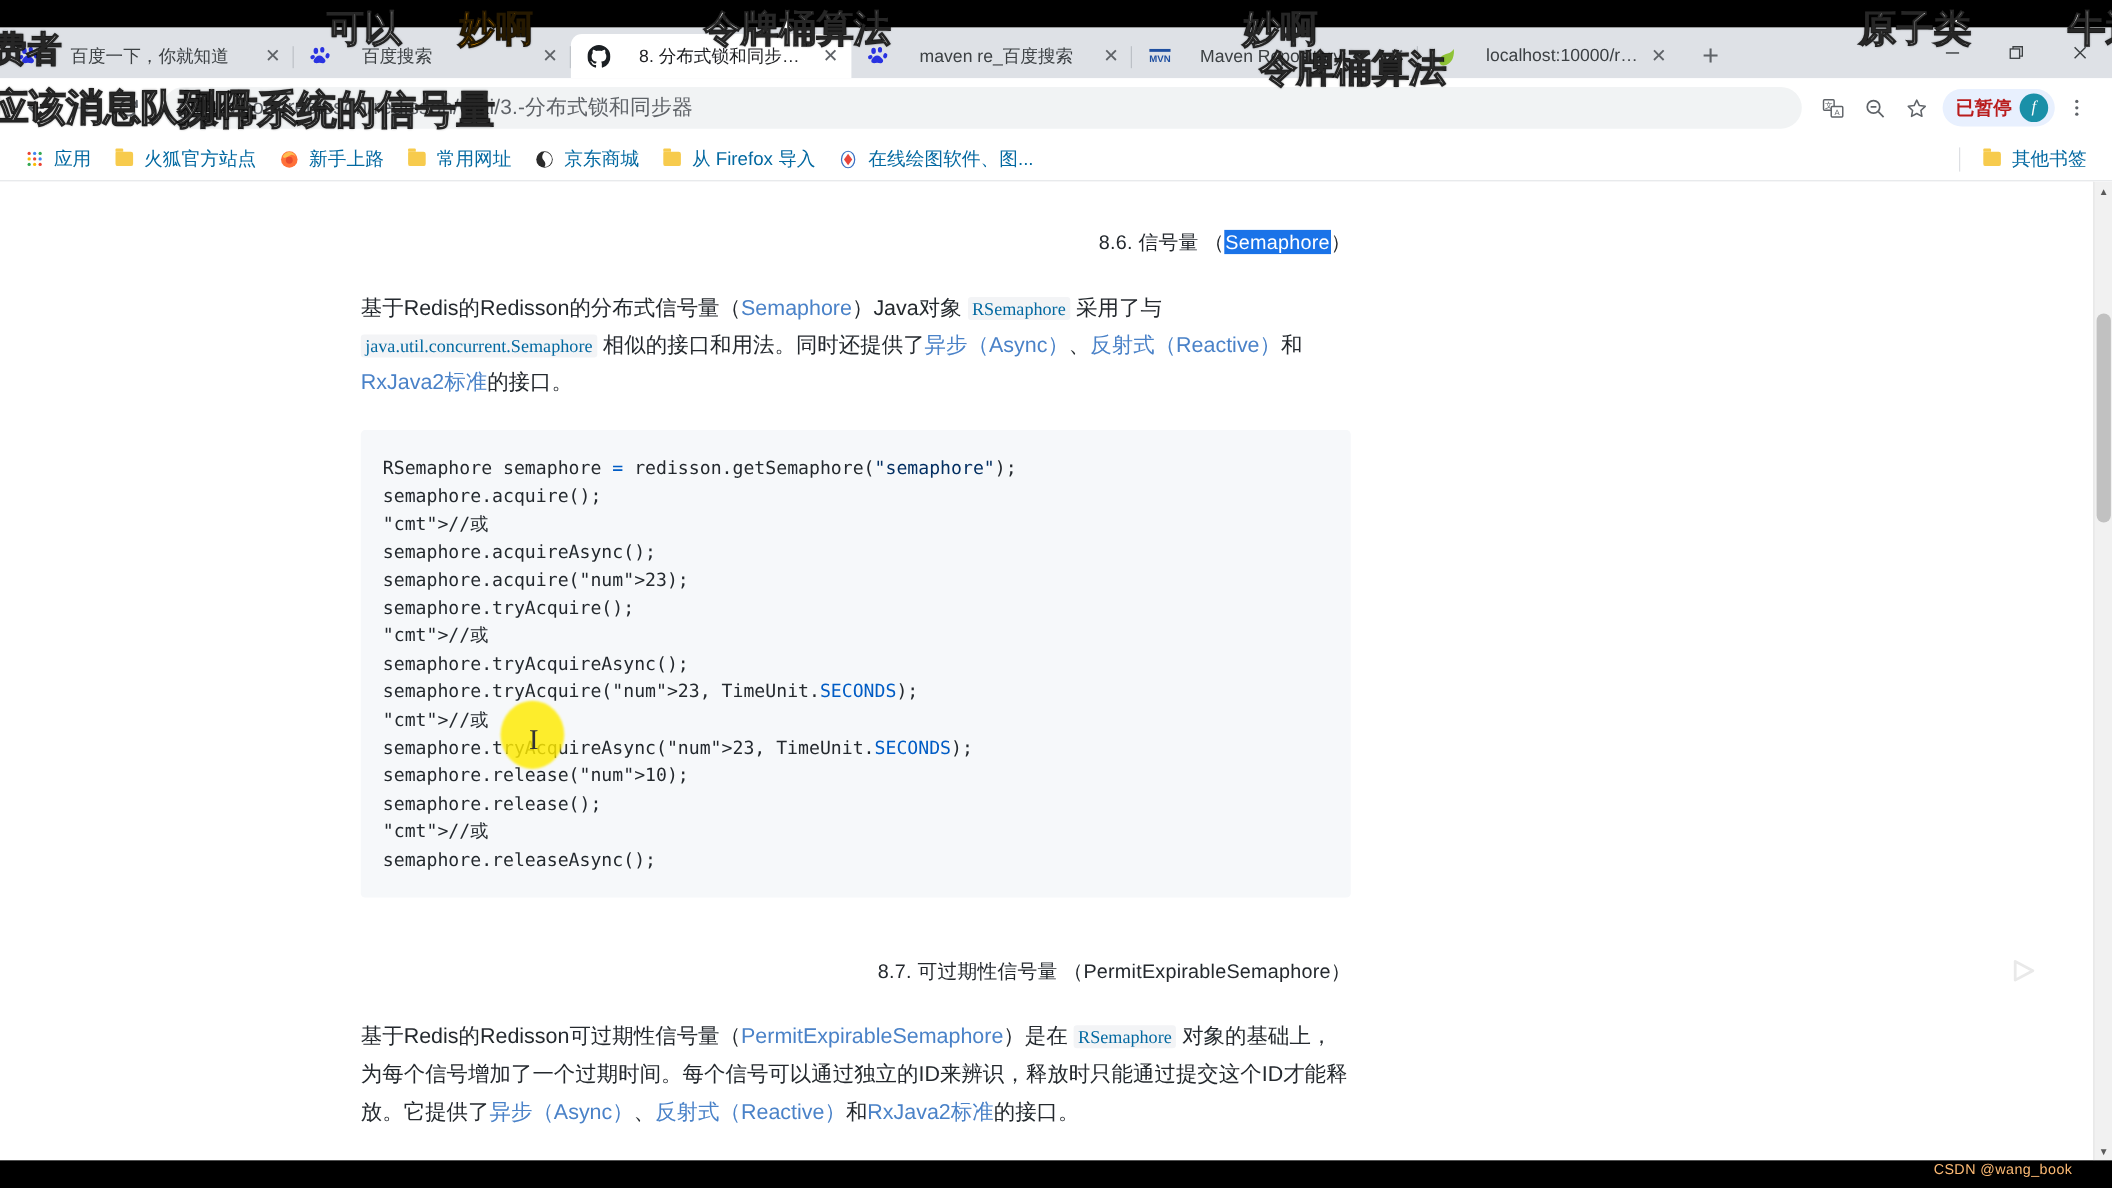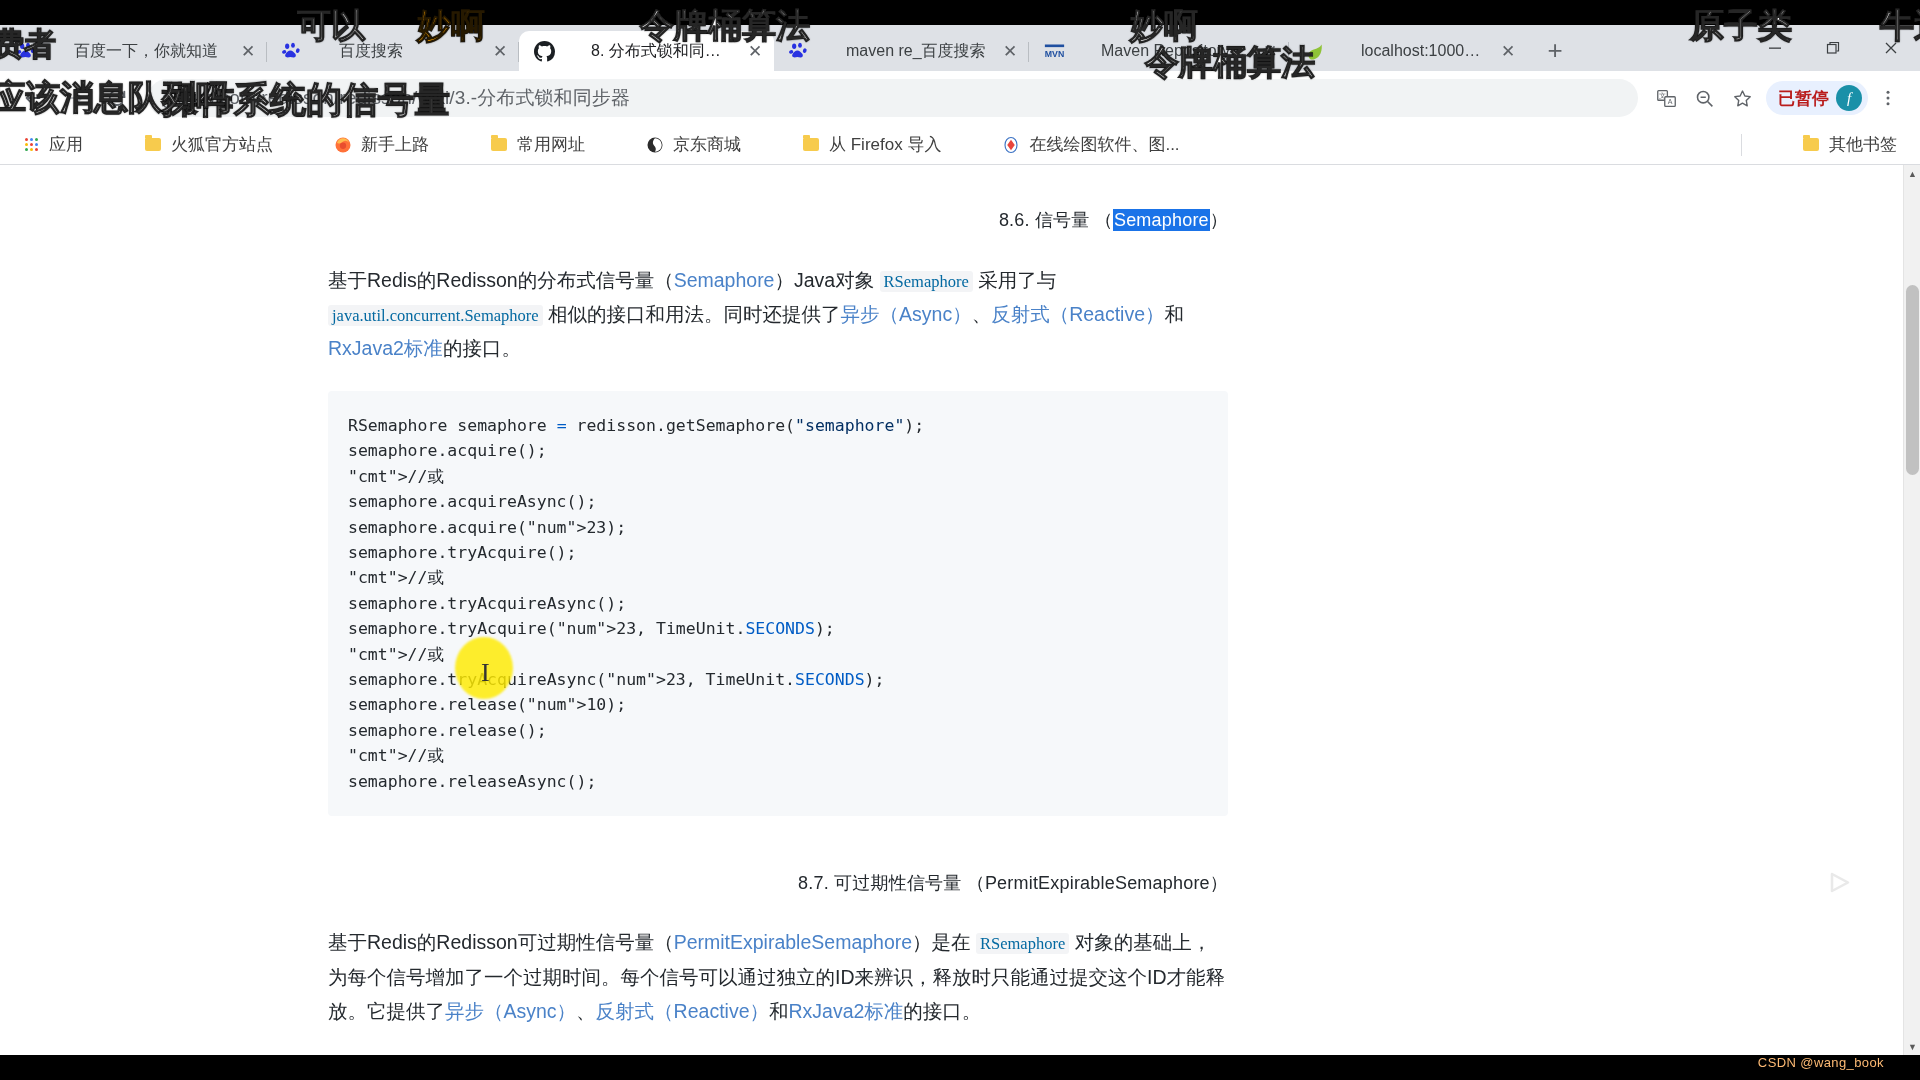--- a/index.html
+++ b/index.html
@@ -49,21 +49,21 @@
     content: "";
     position: absolute;
     right: 0; top: 11px;
     width: 1px; height: 20px;
     background: #b9bdc2;
   }
   .tab.nosep::after { display: none; }
   .tab-favicon {
     width: 22px; height: 22px;
     flex: 0 0 22px;
-    margin-right: 16px;
+    margin-right: 6px;
     display: flex; align-items: center; justify-content: center;
   }
   .tab-title {
     overflow: hidden;
     text-overflow: ellipsis;
     flex: 1 1 auto;
     font-size: 16px;
     margin-left: 20px;
   }
   .tab-close {
@@ -148,22 +148,21 @@
   }
 
   
   .bookmarks {
     height: 40px;
     background: #ffffff;
     display: flex; align-items: center;
     padding: 0 12px;
     border-bottom: 1px solid #dadce0;
     font-size: 17px;
-    color: #404040;
-    gap: 40px;
+    color: #0369a1;
   }
   .bm {
     display: flex; align-items: center;
     padding: 4px 9px;
     margin-right: 2px;
     border-radius: 4px;
     white-space: nowrap;
   }
   .bm .bmicon { width: 20px; height: 20px; margin-right: 8px; display:flex; align-items:center; justify-content:center; }
   .bm-spacer { flex: 1 1 auto; }

